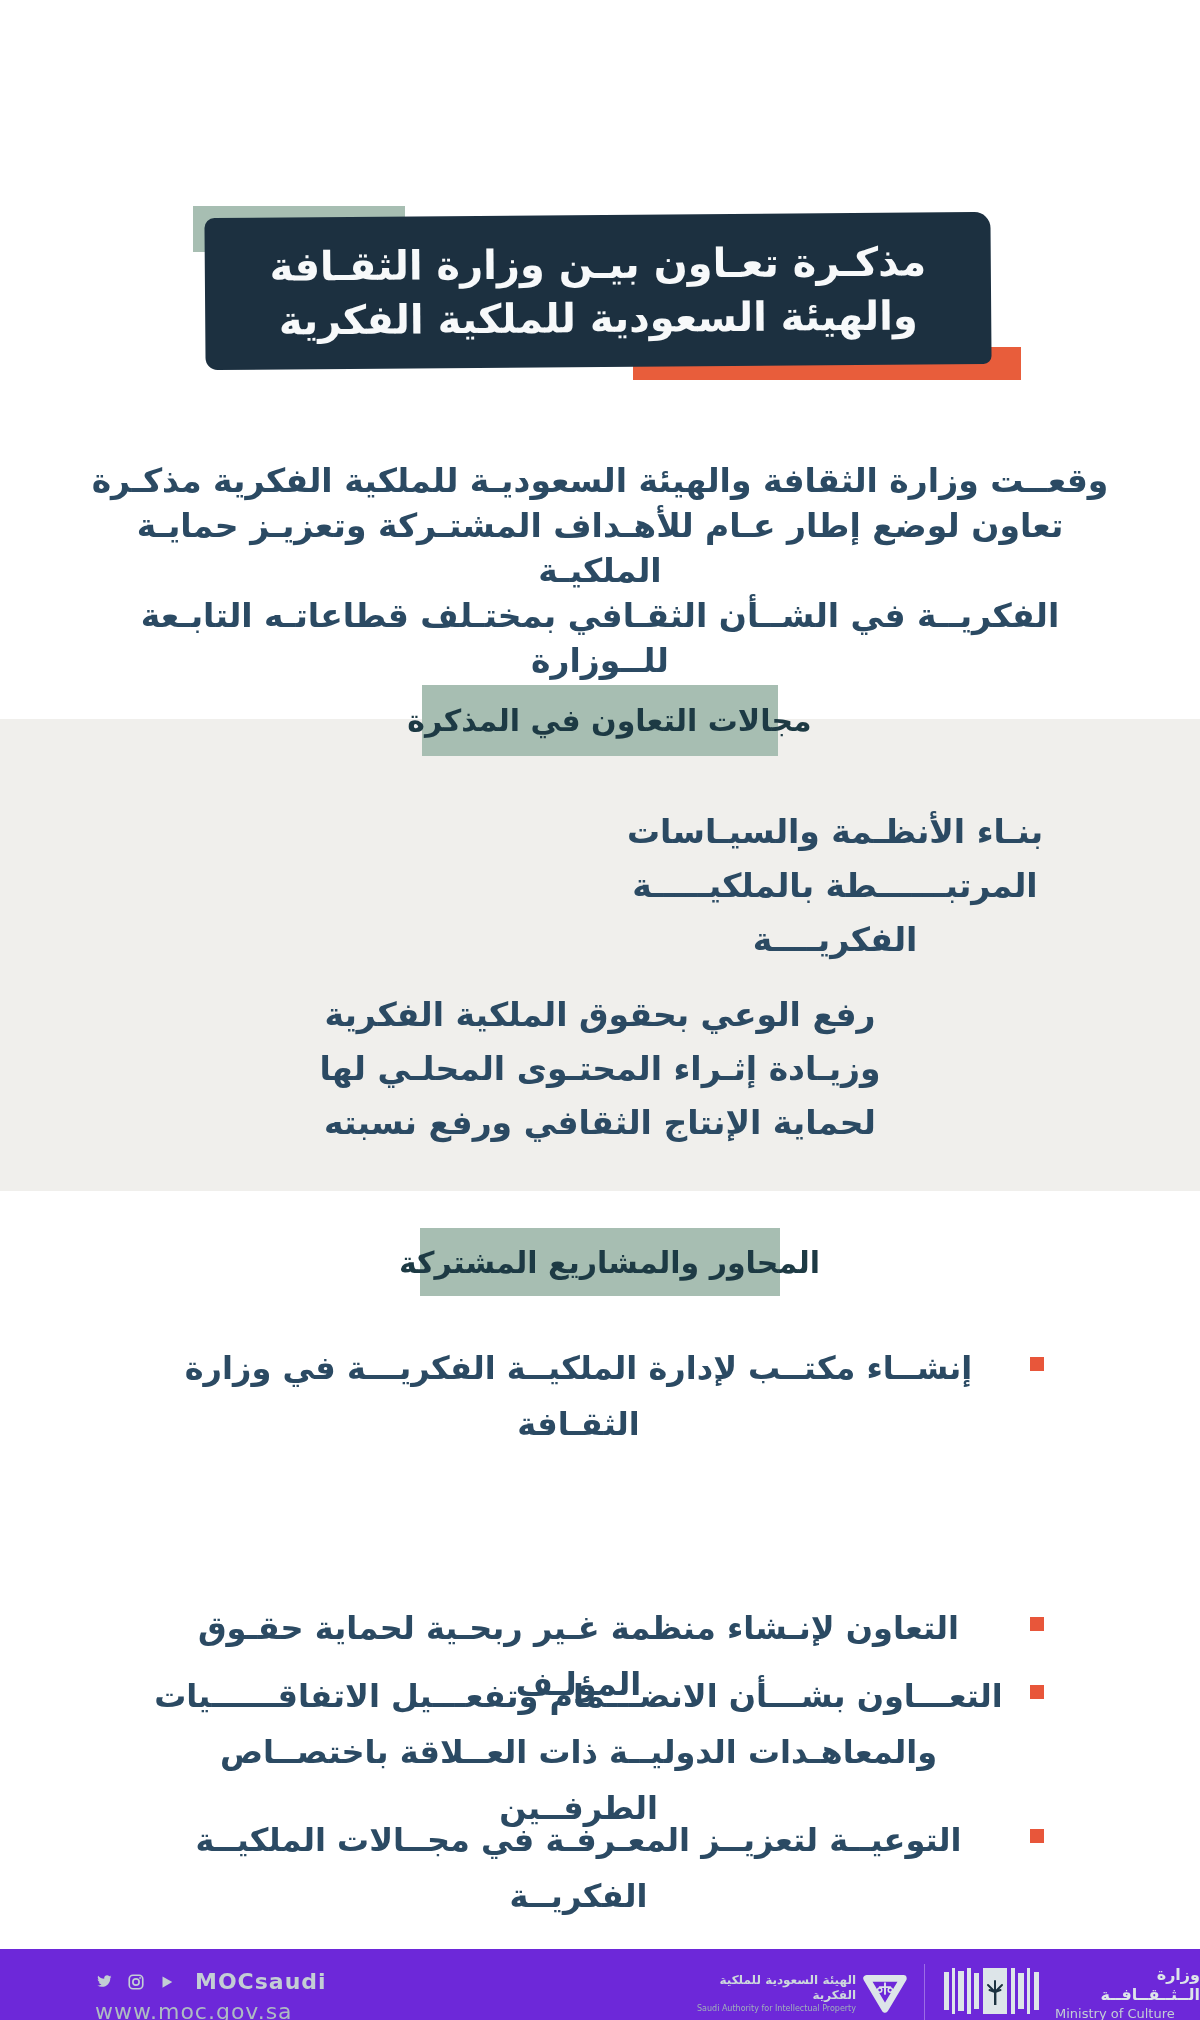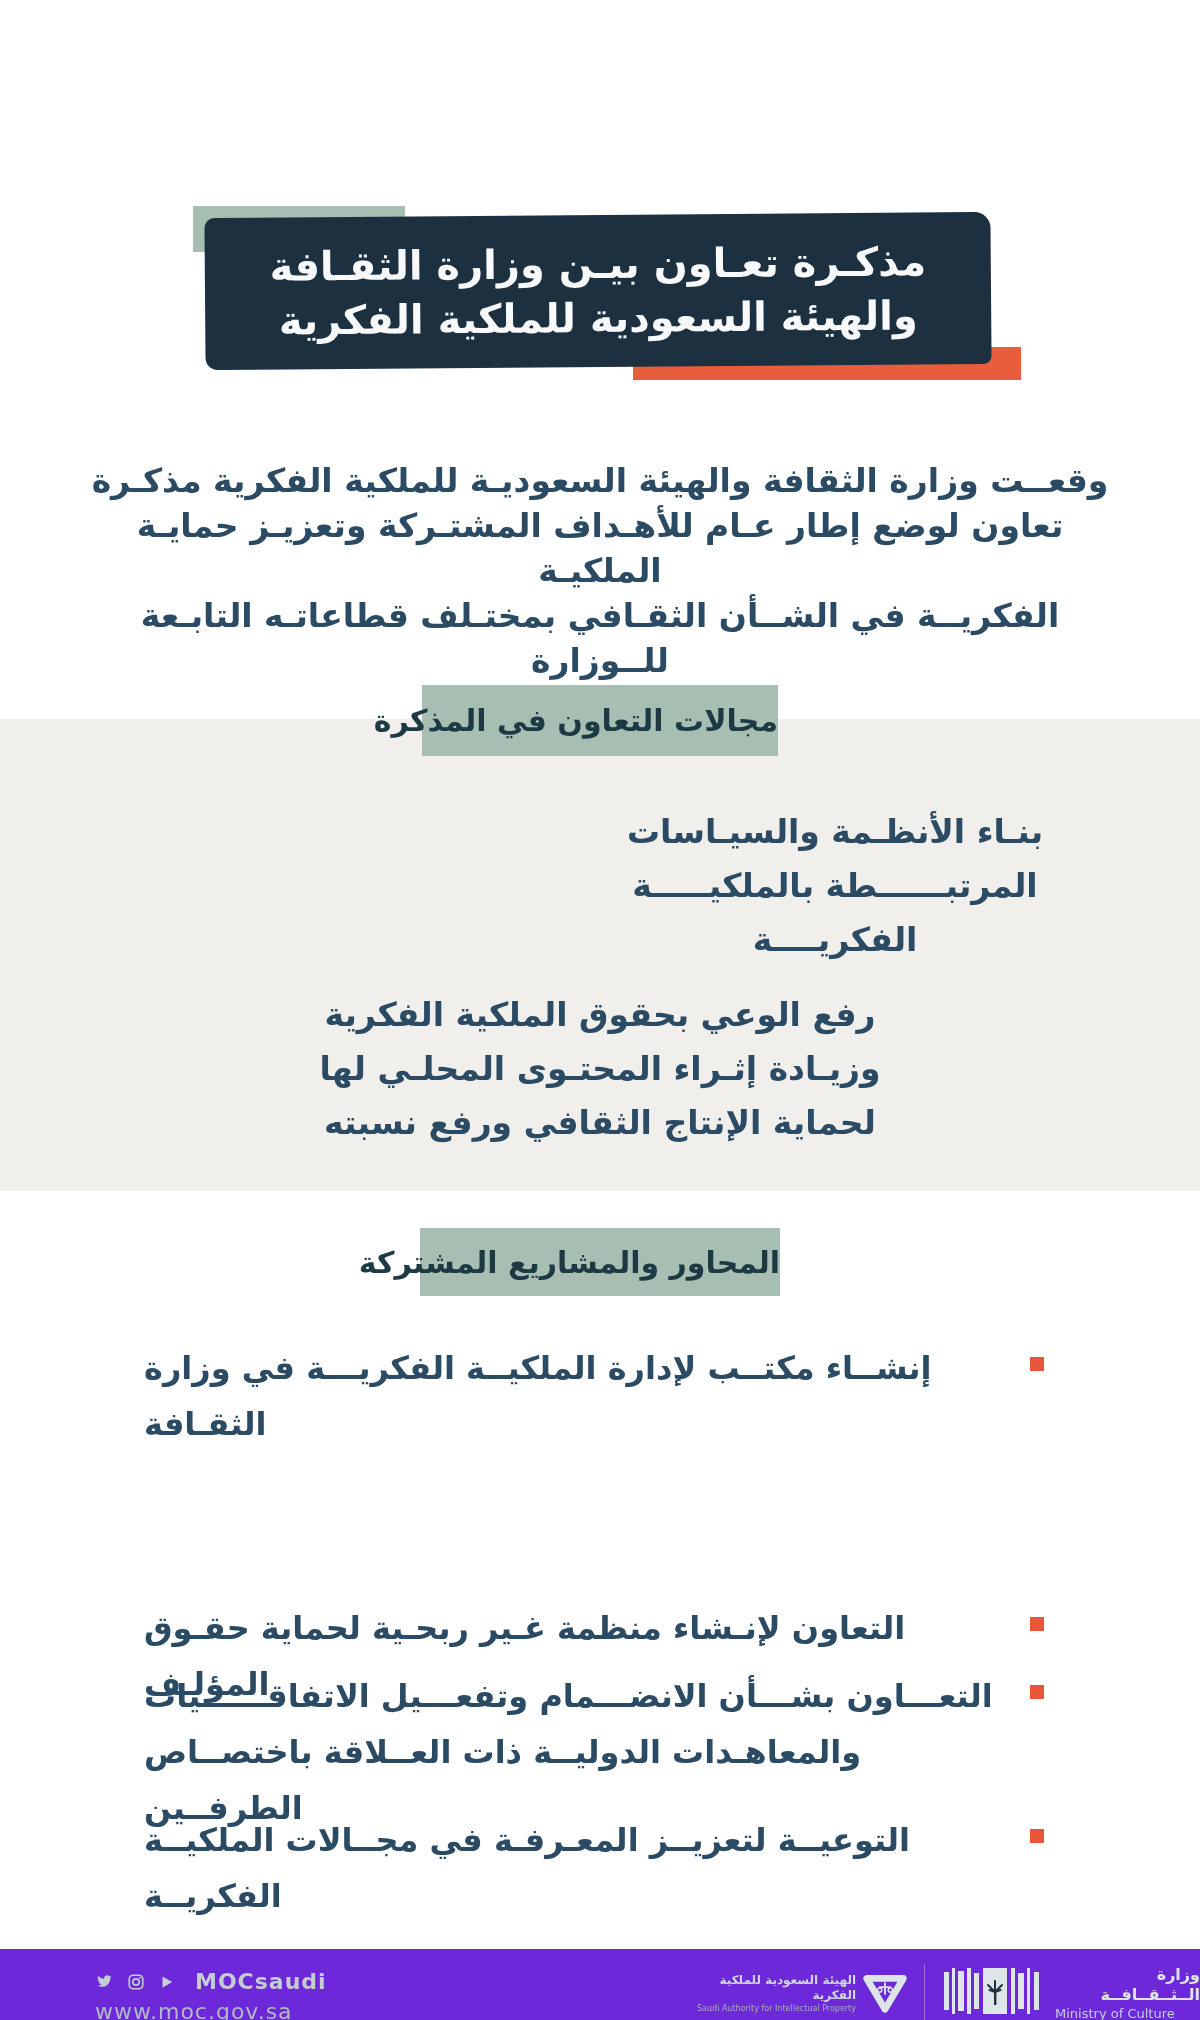--- a/index.html
+++ b/index.html
@@ -29,21 +29,21 @@
   .intro {
     position:absolute; left:85px; right:85px; top:442px;
     color:#2b4a63; font-weight:bold; font-size:33px; line-height:45px;
     text-align:center; white-space:pre-line;
   }
 
   
   .section-label {
     position:absolute; left:50%; transform:translateX(-50%);
     background:#a7beb2; color:#1d3a44; font-weight:bold; font-size:30px;
-    display:flex; align-items:center; justify-content:flex-start; white-space:nowrap;padding-left:19px;
+    display:flex; align-items:center; justify-content:center; white-space:nowrap;padding-left:19px;
   }
   .label-areas   { top:669px; width:356px; height:71px; }
   .label-projects{ top:1212px; width:360px; height:68px; }
 
   
   .areas-text {
     color:#2b4a63; font-weight:bold; font-size:33px; line-height:54px;
     text-align:center; white-space:pre-line;
   }
   .col-right  { position:absolute; top:789px; left:610px; width:450px; }
@@ -52,21 +52,21 @@
 
   
   .bullet-item {
     position:absolute; right:156px; width:900px;
     display:flex; align-items:flex-start; gap:17px;
   }
   .b1{ top:1324px; } .b2{ top:1428px; } .b3{ top:1584px; } .b4{ top:1652px; } .b5{ top:1796px; }
   .bullet-sq { flex:none; width:14px; height:14px; background:#e8563a; margin-top:17px; }
   .bullet-text {
     color:#2b4a63; font-weight:bold; font-size:32px; line-height:56px;
-    text-align:left; white-space:pre-line;
+    text-align:center; white-space:pre-line;
   }
 
   
   .footer { position:absolute; left:0; top:1933px; width:1200px; height:87px; background:#6d28d9; }
   .social-row { position:absolute; left:95px; top:20px; display:flex; align-items:center; gap:13px; direction:ltr; color:#c3ced4; }
   .social-row svg { display:block; }
   .handle { font-size:22px; letter-spacing:1px; color:#c3ced4; margin-left:6px; font-weight:bold; }
   .website { position:absolute; left:95px; top:50px; direction:ltr; font-size:22px; letter-spacing:1px; color:#aebbc2; }
 
   .saip-group { position:absolute; left:688px; top:16px; display:flex; align-items:center; gap:2px; direction:ltr; height:56px; }

